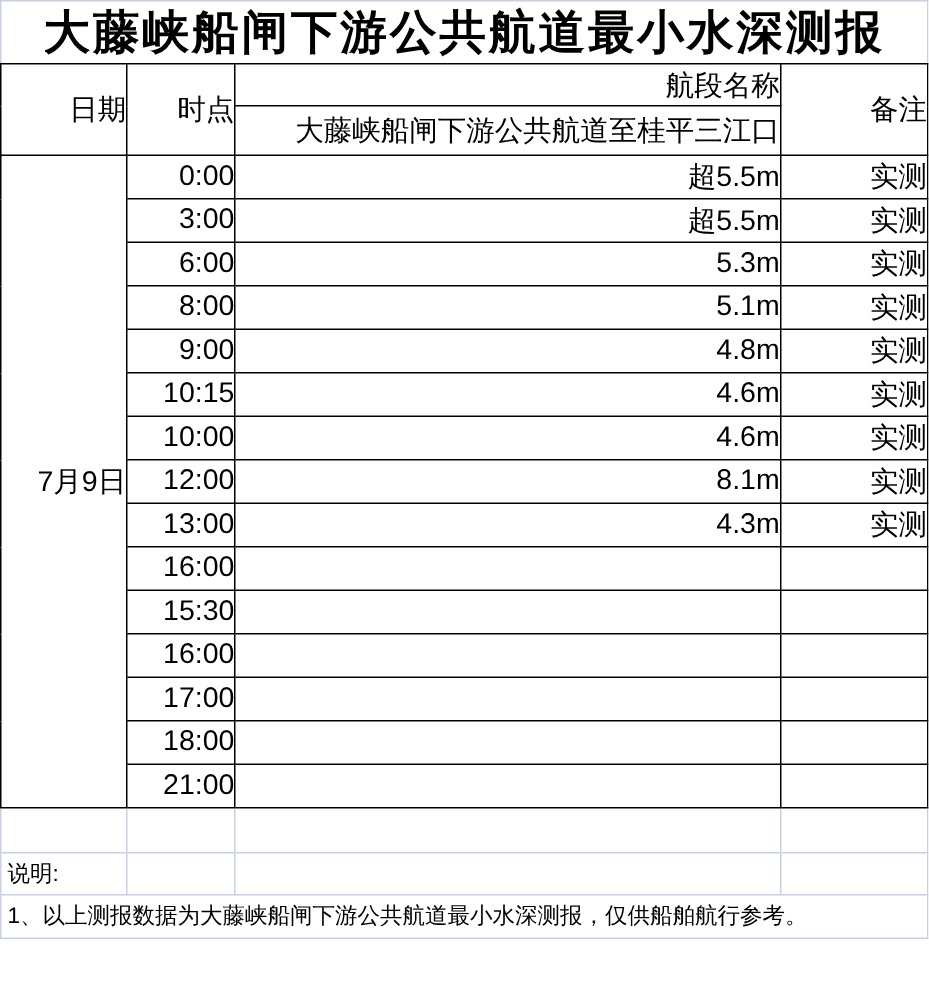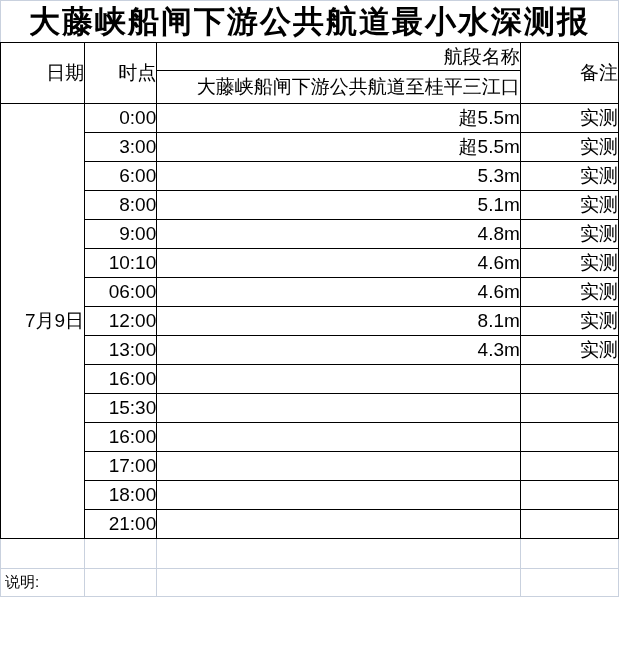--- a/index.html
+++ b/index.html
@@ -106,26 +106,26 @@
           <td>8:00</td>
           <td>5.1m</td>
           <td>实测</td>
         </tr>
         <tr>
           <td>9:00</td>
           <td>4.8m</td>
           <td>实测</td>
         </tr>
         <tr>
-          <td>10:10</td>
+          <td>10:15</td>
           <td>4.6m</td>
           <td>实测</td>
         </tr>
         <tr>
-          <td>06:00</td>
+          <td>10:00</td>
           <td>4.6m</td>
           <td>实测</td>
         </tr>
         <tr>
           <td>12:00</td>
           <td>8.1m</td>
           <td>实测</td>
         </tr>
         <tr>
           <td>13:00</td>
@@ -178,16 +178,19 @@
       <td></td>
       <td></td>
       <td></td>
     </tr>
     <tr class="rb">
       <td class="left">说明:</td>
       <td></td>
       <td></td>
       <td></td>
     </tr>
+    <tr class="rc">
+      <td class="left" colspan="4">1、以上测报数据为大藤峡船闸下游公共航道最小水深测报，仅供船舶航行参考。</td>
+    </tr>
   </tbody>
     </table>
 
 </div>
 
 </body></html>

